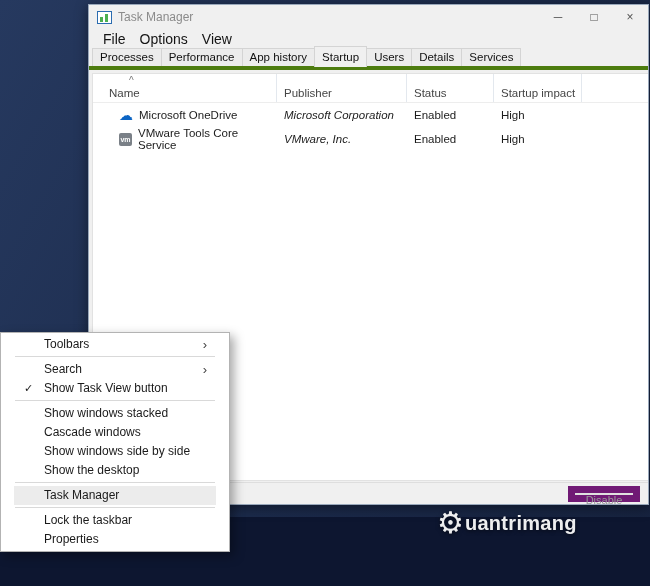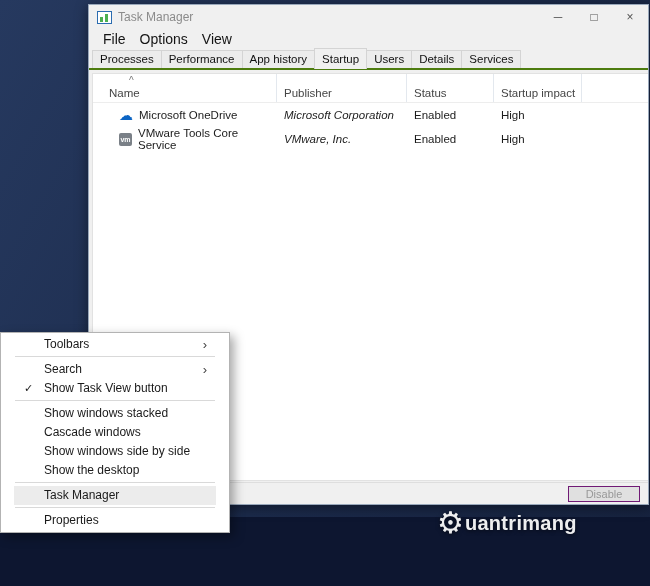--- a/index.html
+++ b/index.html
@@ -16,21 +16,21 @@
   .tm-appicon { width:15px; height:13px; border:1px solid #2b6cb0; background:#fff; position:relative; display:inline-block; }
   .tm-appicon i { position:absolute; display:block; background:#4caf50; width:3px; }
   .tm-appicon i.b1 { left:2px; bottom:1px; height:5px; }
   .tm-appicon i.b2 { left:7px; bottom:1px; height:8px; }
   .title { margin-left:6px; color:#8b8b8b; font-size:12px; }
   .controls { position:absolute; right:0; top:0; height:24px; display:flex; }
   .ctrl { width:36px; text-align:center; line-height:24px; font-size:12px; color:#555; }
   .menubar { display:flex; align-items:center; height:19px; padding-left:7px; }
   .menu-item { padding:0 7px; font-size:14px; color:#141414; }
 
-  .tabstrip { display:flex; align-items:flex-end; padding-left:3px; height:22px; border-bottom:2px solid #4d7c0f; }
+  .tabstrip { display:flex; align-items:flex-end; padding-left:3px; height:22px; border-bottom:4px solid #4d7c0f; }
   .tab { font-size:11.5px; padding:2px 7px 3px; background:#ececec; border:1px solid #d4d4d4; border-bottom:none; white-space:nowrap; }
   .tab + .tab { margin-left:-1px; }
   .tab.active { background:#f0f0f0; padding-top:4px; padding-bottom:4px; margin-bottom:-1px; position:relative; z-index:2; }
 
   .content { position:absolute; top:66px; left:0; right:0; bottom:0; background:#f0f0f0; }
   .list-panel { position:absolute; left:3px; right:0; top:2px; bottom:23px; background:#fff;
                 border:1px solid #e2e2e2; border-right:none; overflow:hidden; }
   .header-row { display:flex; height:29px; border-bottom:1px solid #ededed; }
   .hcell { border-right:1px solid #e3e8ee; font-size:11.5px; color:#454545; padding-top:13px; position:relative; }
   .hc-name { width:184px; padding-left:16px; }
@@ -44,21 +44,21 @@
   .cell-name { width:184px; padding-left:26px; display:flex; align-items:center; gap:6px; }
   .cell-pub { width:130px; padding-left:7px;font-style:italic; }
   .cell-status { width:87px; padding-left:7px; }
   .cell-impact { width:88px; padding-left:7px; }
   .onedrive-icon { color:#0b64c4; font-size:14px; line-height:1; }
   .vmware-icon { width:13px; height:13px; background:#7a8087; color:#fff; font-size:7px; font-weight:bold;
                  display:flex; align-items:center; justify-content:center; border-radius:2px; flex:0 0 13px; }
 
   .footer { position:absolute; left:0; right:0; bottom:0; height:22px; background:#f0f0f0; border-top:1px solid #dedede; }
   .disable-btn { position:absolute; right:8px; top:3px; width:72px; height:16px; background:#e0e0e0;
-                 border:1px solid #701a75; color:#989898; font-size:11px; line-height:14px; text-align:center; }
+                 border:7px solid #701a75; color:#989898; font-size:11px; line-height:14px; text-align:center; }
 
   
   .ctx { position:absolute; left:0; top:332px; width:230px; background:#fff; border:1px solid #b3b3b3;
          box-shadow:4px 4px 10px rgba(0,0,0,.35); padding:2px 13px; z-index:50; font-size:12px; color:#1a1a1a; }
   .ctx-item { height:19px; line-height:19px; padding-left:30px; position:relative; white-space:nowrap; }
   .ctx-item.hl { background:#ececec; }
   .ctx-sep { border-top:1px solid #d9d9d9; margin:2px 1px 3px; }
   .ctx-check { position:absolute; left:10px; top:0; font-size:11px; }
   .ctx-arrow { position:absolute; right:9px; top:0; font-size:13px; color:#444; }
 
@@ -170,20 +170,23 @@
     </div>
     <div class="ctx-item">
       <span>Show the desktop</span>
     </div>
     <div class="ctx-sep"></div>
     <div class="ctx-item hl">
       <span>Task Manager</span>
     </div>
     <div class="ctx-sep"></div>
     <div class="ctx-item">
+      <span>Lock the taskbar</span>
+    </div>
+    <div class="ctx-item">
       <span>Properties</span>
     </div>
   </div>
 
   <div class="watermark">
     <span class="wm-gear">⚙</span>
     <span class="wm-text">uantrimang</span>
   </div>
 </div>
 

